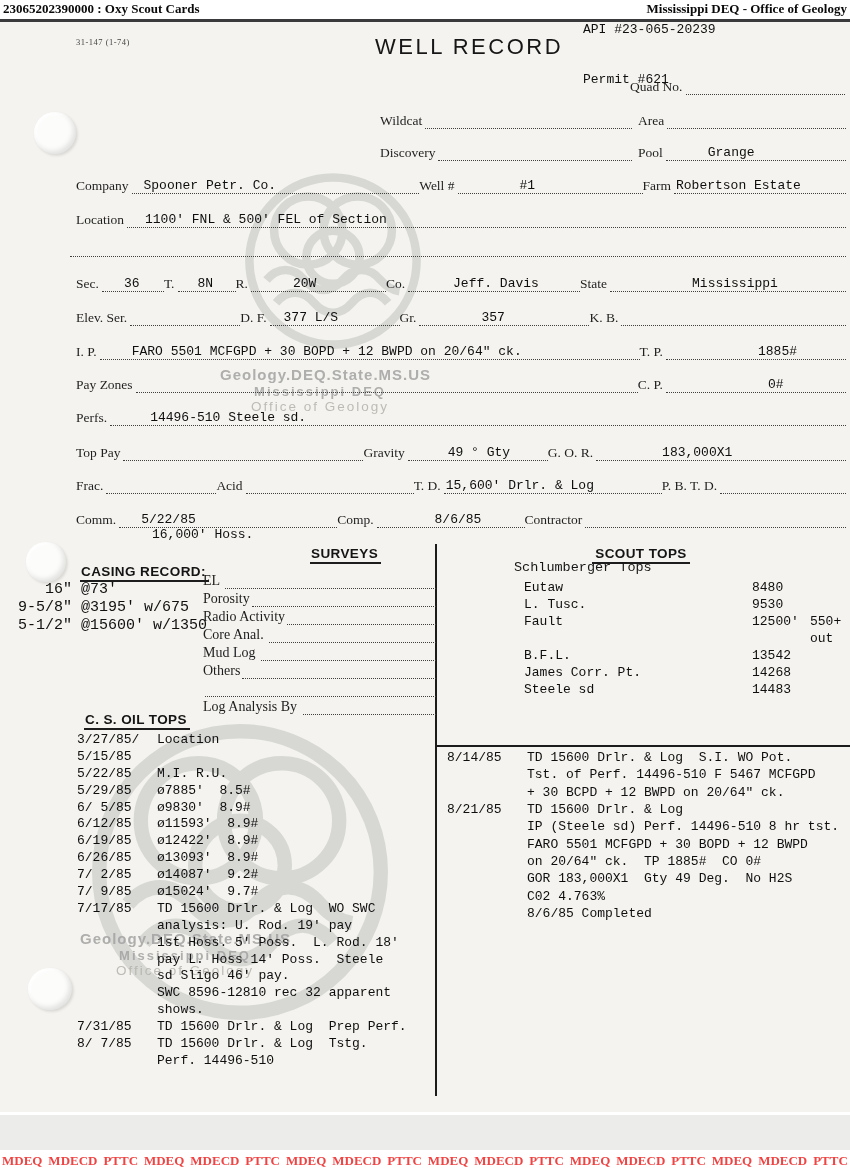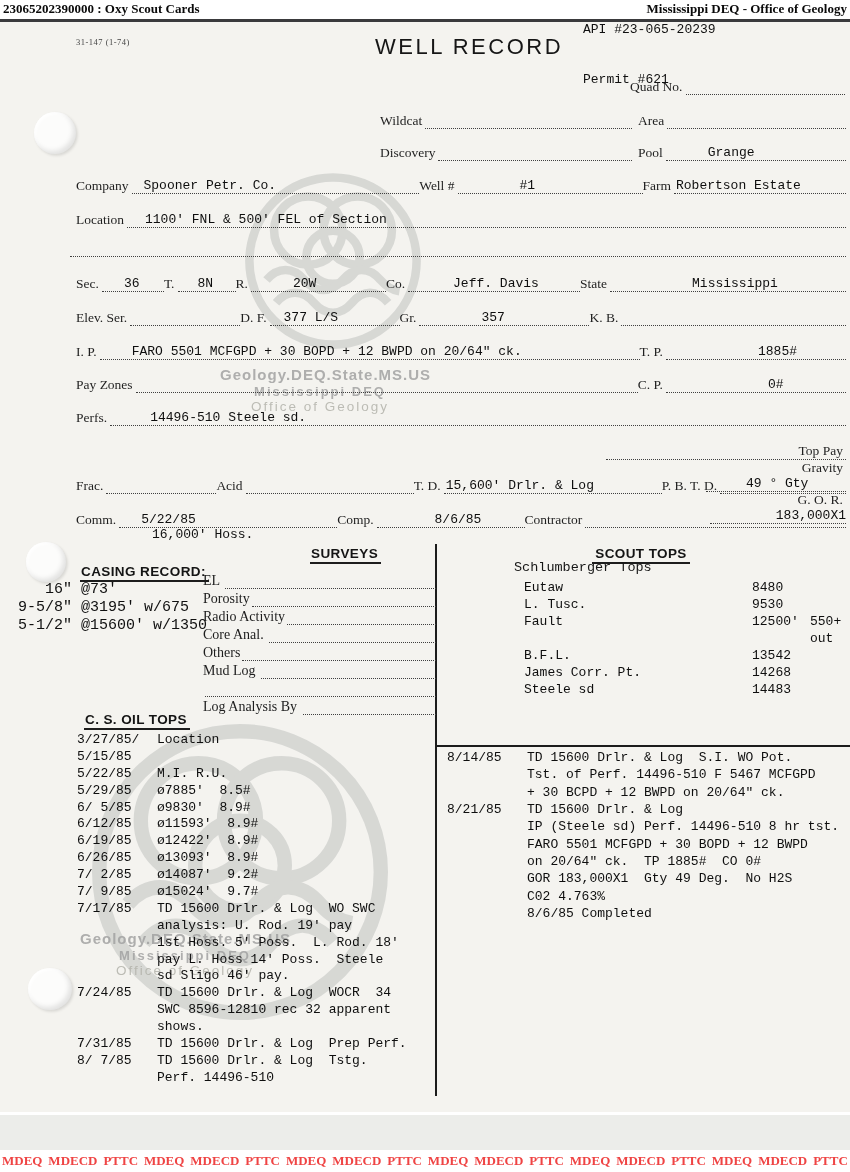--- a/index.html
+++ b/index.html
@@ -195,21 +195,21 @@
     <span class="dv" style="flex:1;"></span>
     <span class="lbl">C. P.</span>
     <span class="dv" style="width:180px;"><i class="tv" style="font-style:normal;margin-left:102px;">0#</i></span>
   </div>
 
   <div class="frow" style="left:76px;top:408px;width:770px;">
     <span class="lbl">Perfs.</span>
     <span class="dv" style="flex:1;"><i class="tv" style="font-style:normal;margin-left:40px;">14496-510 Steele sd.</i></span>
   </div>
 
-  <div class="frow" style="left:76px;top:443px;width:770px;flex-direction:column;">
+  <div class="frow" style="left:76px;top:443px;width:770px;">
     <span class="lbl">Top Pay</span>
     <span class="dv" style="width:240px;"></span>
     <span class="lbl">Gravity</span>
     <span class="dv" style="width:140px;"><i class="tv" style="font-style:normal;margin-left:40px;">49 ° Gty</i></span>
     <span class="lbl">G. O. R.</span>
     <span class="dv" style="flex:1;"><i class="tv" style="font-style:normal;margin-left:66px;">183,000X1</i></span>
   </div>
 
   <div class="frow" style="left:76px;top:476px;width:770px;">
     <span class="lbl">Frac.</span>
@@ -267,26 +267,26 @@
         <span class="slbl">Radio Activity</span>
         <span class="sdot"></span>
       </div>
 
       <div class="srow">
         <span class="slbl">Core Anal. </span>
         <span class="sdot"></span>
       </div>
 
       <div class="srow">
+        <span class="slbl">Mud Log </span>
+        <span class="sdot"></span>
+      </div>
+
+      <div class="srow">
         <span class="slbl">Others</span>
-        <span class="sdot"></span>
-      </div>
-
-      <div class="srow">
-        <span class="slbl">Mud Log </span>
         <span class="sdot"></span>
       </div>
 
       <div class="srow">
         <span class="slbl"></span>
         <span class="sdot"></span>
       </div>
 
       <div class="srow">
         <span class="slbl">Log Analysis By </span>
@@ -409,24 +409,20 @@
       <div class="otrow">
         <span class="otd"></span>
         <span class="ott">pay L. Hoss 14' Poss.  Steele</span>
       </div>
 
       <div class="otrow">
         <span class="otd"></span>
         <span class="ott">sd Sligo 46' pay.</span>
       </div>
 
-      <div class="otrow">
-        <span class="otd">7/24/85</span>
-        <span class="ott">TD 15600 Drlr. &amp; Log  WOCR  34</span>
-      </div>
 
       <div class="otrow">
         <span class="otd"></span>
         <span class="ott">SWC 8596-12810 rec 32 apparent</span>
       </div>
 
       <div class="otrow">
         <span class="otd"></span>
         <span class="ott">shows.</span>
       </div>

